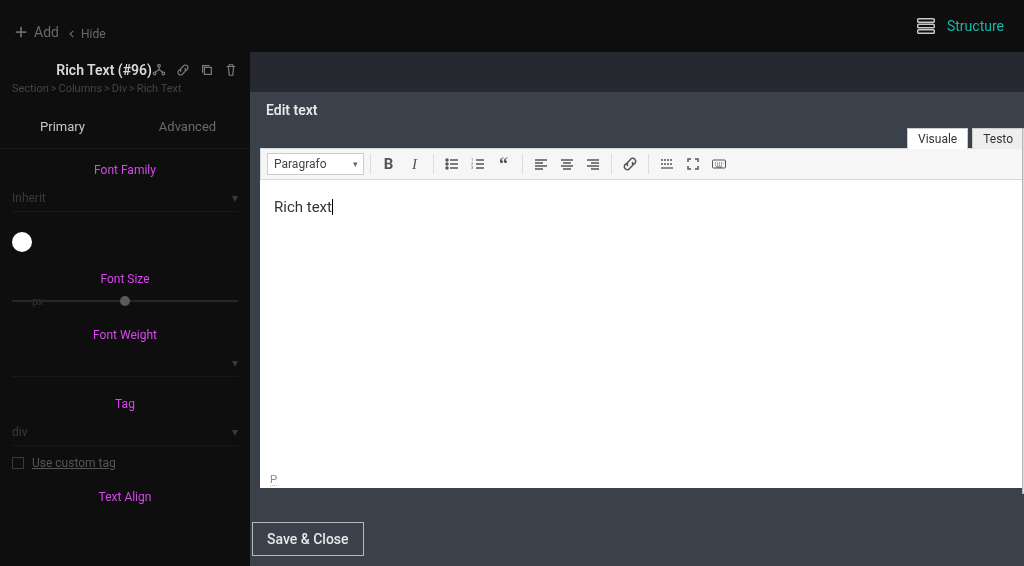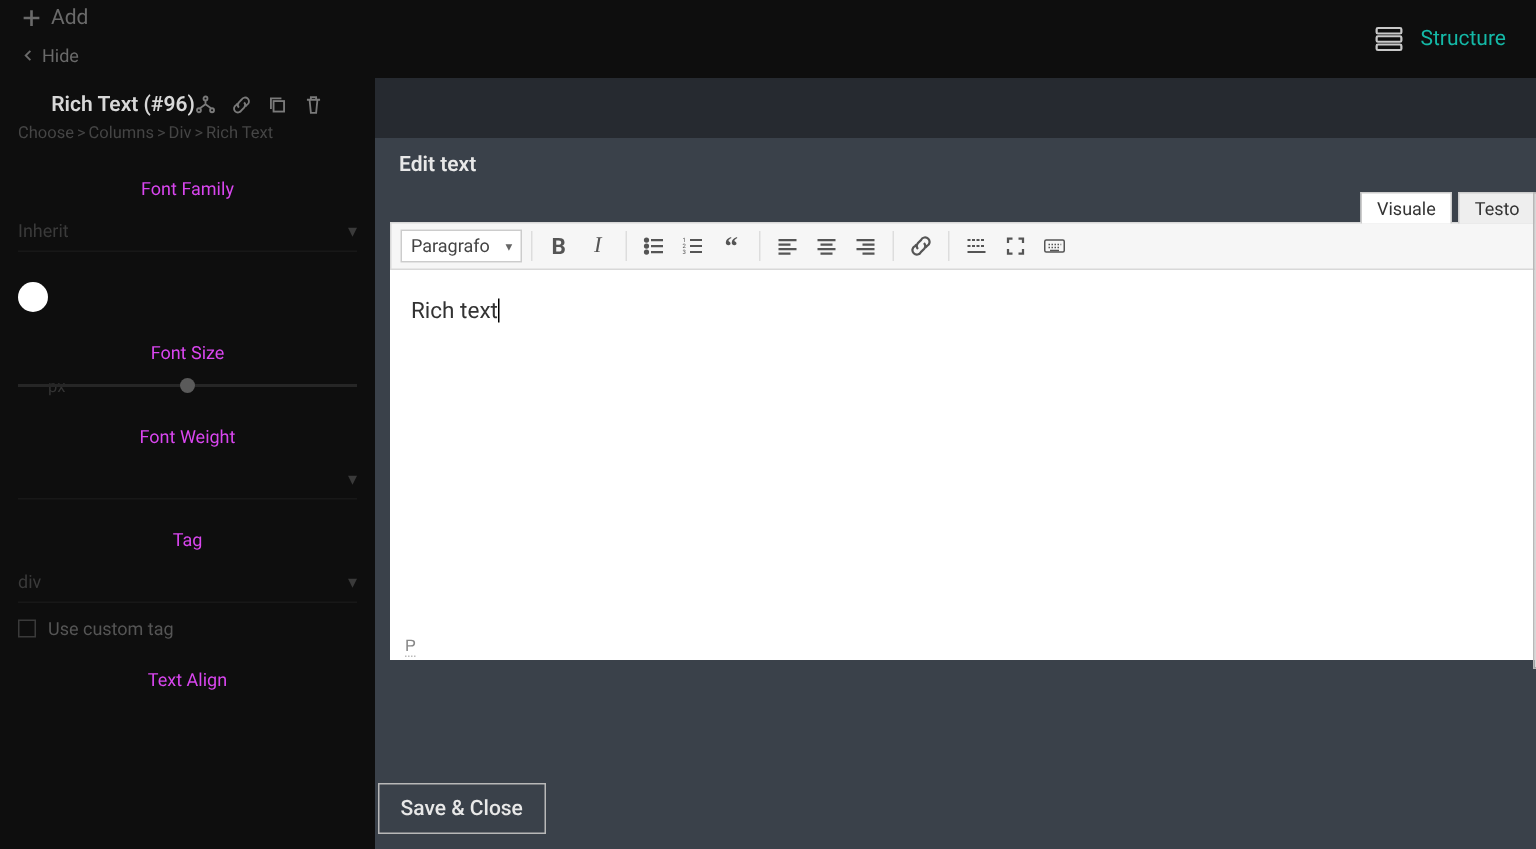--- a/index.html
+++ b/index.html
@@ -1,28 +1,28 @@
 <!DOCTYPE html>
 <html><head>
 <meta charset="utf-8">
 <style>
 * { margin: 0; padding: 0; box-sizing: border-box; font-family: -apple-system, BlinkMacSystemFont, "Segoe UI", Roboto, sans-serif; }
 html, body { width: 1024px; height: 566px; overflow: hidden; background: #0e0e0e; color: #888; }
 
 .topbar { height: 52px; background: #0e0e0e; display: flex; align-items: flex-start; justify-content: space-between; }
-.topbar-left { display: flex; flex-direction: column; padding-left: 10px; padding-top: 0; }
+.topbar-left { display: flex; flex-direction: row; padding-left: 10px; padding-top: 20px; }
 .add-btn { display: flex; align-items: center; gap: 6px; color: #6a6a6a; font-size: 14px; cursor: pointer; padding: 4px; }
 .hide-btn { display: flex; align-items: center; gap: 4px; color: #6a6a6a; font-size: 12px; cursor: pointer; padding: 2px 4px; margin-top: 4px; }
 .topbar-right { display: flex; align-items: center; gap: 10px; padding-right: 20px; height: 52px; }
 .structure-btn { display: flex; align-items: center; gap: 10px; color: #14b8a6; font-size: 14px; cursor: pointer; }
 
 .layout { display: flex; height: calc(566px - 52px); }
 .sidebar { width: 250px; background: #0e0e0e; overflow: hidden; position: relative; }
 .sidebar-header { padding: 10px 12px; }
-.sidebar-title-row { display: flex; align-items: center; justify-content: center; }
+.sidebar-title-row { display: flex; align-items: center; justify-content: flex-end; }
 .sidebar-title { color: #d8d8d8; font-weight: 600; font-size: 14px; }
 .sidebar-icons { display: flex; gap: 10px; color: #7a7a7a; }
 .sidebar-icons span { cursor: pointer; }
 .breadcrumb { font-size: 11px; color: #454545; margin-top: 4px; }
 .breadcrumb span.sep { margin: 0 2px; }
 
 .selector-row { display: flex; align-items: center; gap: 8px; padding: 8px 12px; border-top: 1px solid #1a1a1a; border-bottom: 1px solid #1a1a1a; }
 .device-sel { display: flex; align-items: center; gap: 4px; color: #7a7a7a; font-size: 12px; cursor: pointer; }
 .selector-input { flex: 1; font-family: "Courier New", monospace; font-size: 11px; color: #5a5a5a; }
 .selector-chevron { color: #5a5a5a; cursor: pointer; }
@@ -34,34 +34,34 @@
 .sidebar-body { padding: 14px 12px; }
 .fld { margin-bottom: 20px; }
 .fld-label { font-size: 12px; color: #d946ef; margin-bottom: 8px; display: block; text-align: center; }
 .fld-value { display: flex; align-items: flex-end; justify-content: space-between; padding: 6px 0; border-bottom: 1px solid #181818; color: #3a3a3a; font-size: 12px; }
 .fld-chev { color: #3a3a3a; }
 .swatch { width: 20px; height: 20px; border-radius: 50%; background: #fff; margin-top: 4px; cursor: pointer; }
 .slider { position: relative; height: 14px; margin-top: 8px; display: flex; align-items: center; }
 .slider-track { position: absolute; left: 0; right: 0; height: 2px; background: #262626; }
 .slider-thumb { position: absolute; left: 50%; width: 10px; height: 10px; border-radius: 50%; background: #5a5a5a; transform: translateX(-50%); }
 .slider-val { position: absolute; left: 20px; font-size: 11px; color: #333; }
-.checkbox-row { display: flex; align-items: center; gap: 8px; font-size: 12px; color: #555; margin-top: 10px; }
+.checkbox-row { display: flex; align-items: center; gap: 8px; font-size: 12px; color: #555; margin-top: 10px; text-decoration: underline; }
 .cb { width: 12px; height: 12px; border: 1px solid #3a3a3a; }
 
 .main { flex: 1; background: #d946ef; display: flex; flex-direction: column; position: relative; }
 .main-gap { height: 40px; background: #262a30; }
 .edit-header { background: #3a414a; padding: 10px 16px; color: #e8e8e8; font-weight: 600; font-size: 14px; }
 .editor-wrap { flex: 1; padding: 0 0 0 0; background: #3a414a; position: relative; }
-.editor-outer { margin: 20px 0 0 10px; background: #fff; height: 292px; position: relative; }
+.editor-outer { margin: 20px 0 0 10px; background: #fff; height: 340px; position: relative; }
 .editor-outer::after { content: ""; position: absolute; right: -14px; top: -20px; bottom: -6px; width: 14px; background: linear-gradient(#d8d8d8,#d8d8d8); border: 1px solid #b8b8b8; }
 .ed-tabs { position: absolute; top: -20px; right: 0; display: flex; gap: 4px; }
 .ed-tab { padding: 3px 10px; font-size: 12px; border: 1px solid #ccc; border-bottom: none; background: #eee; color: #333; cursor: pointer; }
 .ed-tab.active { background: #fff; }
 .ed-toolbar { height: 32px; border: 1px solid #d8d8d8; background: #f6f6f6; display: flex; align-items: center; padding: 0 6px; gap: 2px; }
-.format-select { height: 22px; font-size: 12px; padding: 0 20px 0 6px; border: 1px solid #ccc; background: #fff; color: #444; position: relative; display: inline-flex; align-items: center; cursor: pointer; }
+.format-select { height: 22px; font-size: 12px; padding: 0 36px 0 6px; border: 1px solid #ccc; background: #fff; color: #444; position: relative; display: inline-flex; align-items: center; cursor: pointer; }
 .format-select::after { content: "▾"; font-size: 9px; position: absolute; right: 5px; color: #666; }
 .tb-sep { width: 1px; height: 20px; background: #ddd; margin: 0 4px; }
 .tb-btn { width: 24px; height: 24px; display: flex; align-items: center; justify-content: center; color: #555; cursor: pointer; font-size: 15px; }
 .tb-btn svg { width: 16px; height: 16px; }
 .ed-content { padding: 18px 14px; font-family: Georgia, serif; font-size: 15px; color: #333; height: calc(100% - 32px); position: relative; }
 .cursor { position: relative; }
 .cursor::after { content: ""; position: absolute; right: -1px; top: 1px; width: 1px; height: 16px; background: #000; }
 .status-p { position: absolute; bottom: 2px; left: 10px; font-size: 11px; color: #888; border-bottom: 1px dotted #bbb; font-family: sans-serif; }
 .save-row { padding: 10px 2px; background: #3a414a; }
 .save-btn { padding: 8px 14px; border: 1px solid #b8b8b8; color: #e8e8e8; font-size: 14px; background: transparent; cursor: pointer; font-weight: 500; }
@@ -130,25 +130,29 @@
               </svg>
             </span>
           <span>
               <svg viewBox="0 0 16 16" width="14" height="14" fill="none" stroke="#7a7a7a" stroke-width="1.4">
                 <path d="M3 4h10M6 4V2h4v2M5 4l1 10h4l1-10"></path>
               </svg>
             </span>
         </div>
       </div>
       <div class="breadcrumb">
-        <span>Choose</span><span class="sep">&gt;</span><span>Columns</span><span class="sep">&gt;</span><span>Div</span><span class="sep">&gt;</span><span>Rich Text</span>
-      </div>
-    </div>
-
-
+        <span>Section</span><span class="sep">&gt;</span><span>Columns</span><span class="sep">&gt;</span><span>Div</span><span class="sep">&gt;</span><span>Rich Text</span>
+      </div>
+    </div>
+
+
+    <div class="tabs">
+      <div class="tab active">Primary</div>
+      <div class="tab">Advanced</div>
+    </div>
 
     <div class="sidebar-body">
       <div class="fld">
         <span class="fld-label">Font Family</span>
         <div class="fld-value">
           <span>Inherit</span>
           <span class="fld-chev">▾</span>
         </div>
       </div>
 

